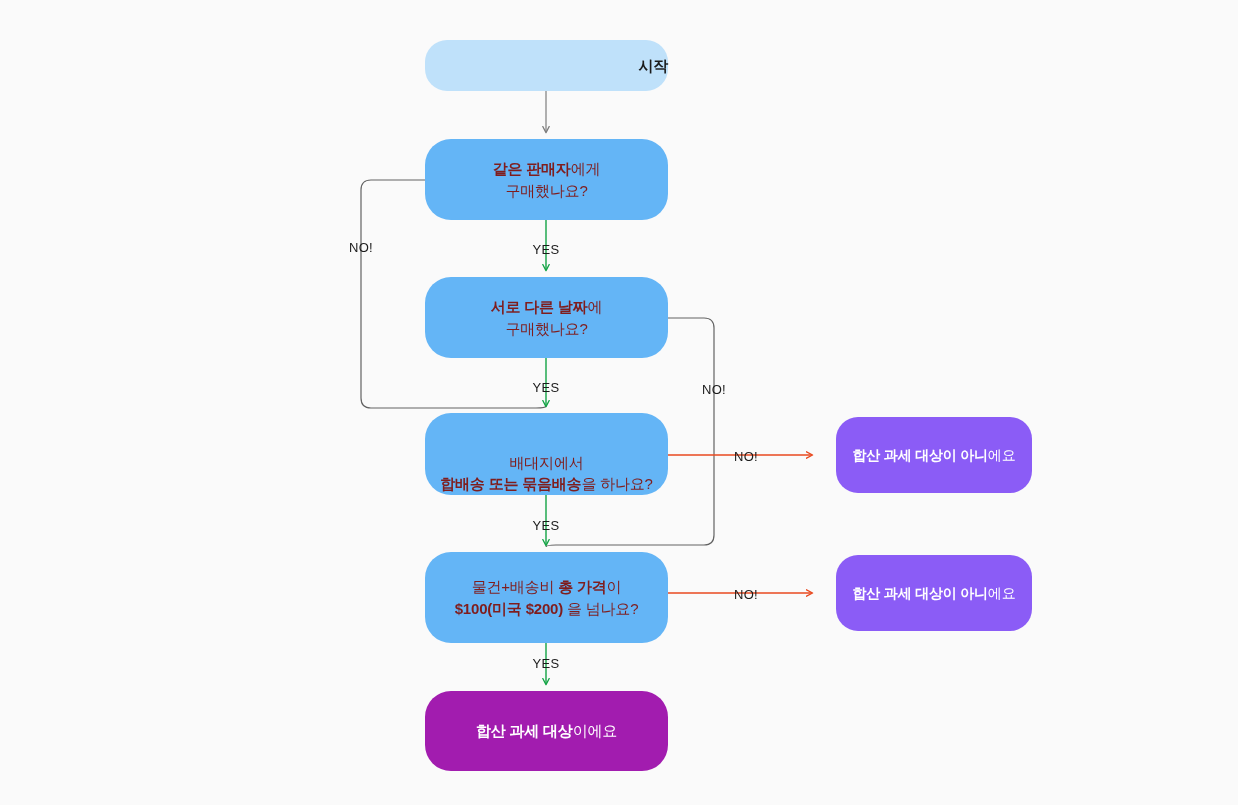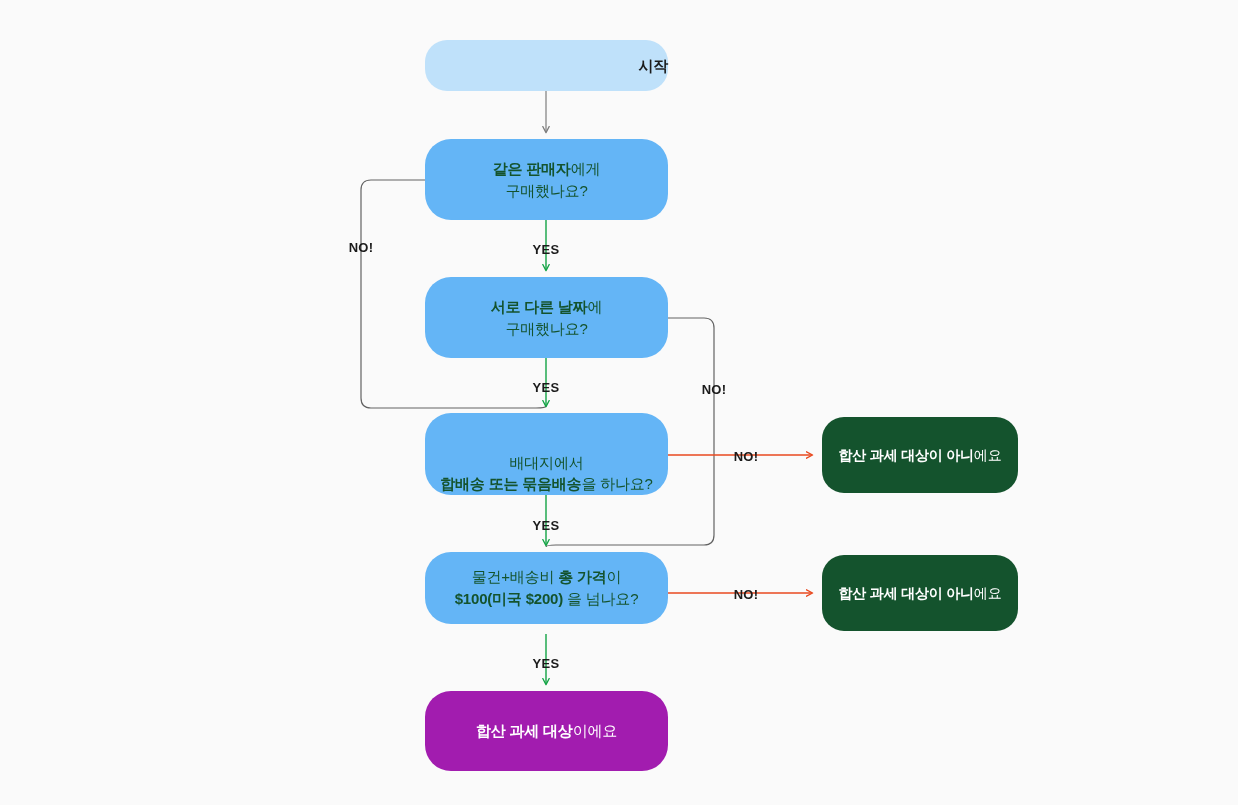--- a/index.html
+++ b/index.html
@@ -49,41 +49,42 @@
   .node.start {
     background: #bfe1fa;
     border-radius: 22px;
     color: #1b1b1b;
     font-size: 15px;
     font-weight: bold;
   }
   .node.decision {
     background: #64b5f6;
     border-radius: 26px;
-    color: #14532d;
+    color: #7f1d1d;
     font-size: 15px;
   }
   .node.result-yes {
     background: #a21caf;
     border-radius: 26px;
     color: #ffffff;
     font-size: 15px;
   }
   .node.result-no {
-    background: #14532d;
+    background: #8b5cf6;
     border-radius: 22px;
     color: #ffffff;
     font-size: 14px;
+    margin-left: 14px;
   }
 
   
   .edge-label {
     position: absolute;
     font-size: 13px;
-    font-weight: bold;
+    font-weight: normal;
     color: #1b1b1b;
     letter-spacing: 0.3px;
     white-space: nowrap;
     transform: translate(-50%, -50%);
   }
 </style>
 </head>
 <body>
 
 <div id="flow-root">
@@ -129,21 +130,21 @@
         <span class="line"><span class="n">구매했나요?</span></span>
       </div>
       <div class="node decision" style="left: 425px; top: 277px; width: 243px; height: 81px;">
         <span class="line"><span class="b">서로 다른 날짜</span><span class="n">에</span></span>
         <span class="line"><span class="n">구매했나요?</span></span>
       </div>
       <div class="node decision" style="left: 425px; top: 413px; width: 243px; height: 82px; justify-content: flex-end;">
         <span class="line"><span class="n">배대지에서</span></span>
         <span class="line"><span class="b">합배송 또는 묶음배송</span><span class="n">을 하나요?</span></span>
       </div>
-      <div class="node decision" style="left: 425px; top: 552px; width: 243px; height: 72px;">
+      <div class="node decision" style="left: 425px; top: 552px; width: 243px; height: 91px;">
         <span class="line"><span class="n">물건+배송비 </span><span class="b">총 가격</span><span class="n">이</span></span>
         <span class="line"><span class="b">$100(미국 $200)</span><span class="n"> 을 넘나요?</span></span>
       </div>
       <div class="node result-yes" style="left: 425px; top: 691px; width: 243px; height: 80px;">
         <span class="line"><span class="b">합산 과세 대상</span><span class="n">이에요</span></span>
       </div>
       <div class="node result-no" style="left: 822px; top: 417px; width: 196px; height: 76px;">
         <span class="line"><span class="b">합산 과세 대상이 아니</span><span class="n">에요</span></span>
       </div>
       <div class="node result-no" style="left: 822px; top: 555px; width: 196px; height: 76px;">

